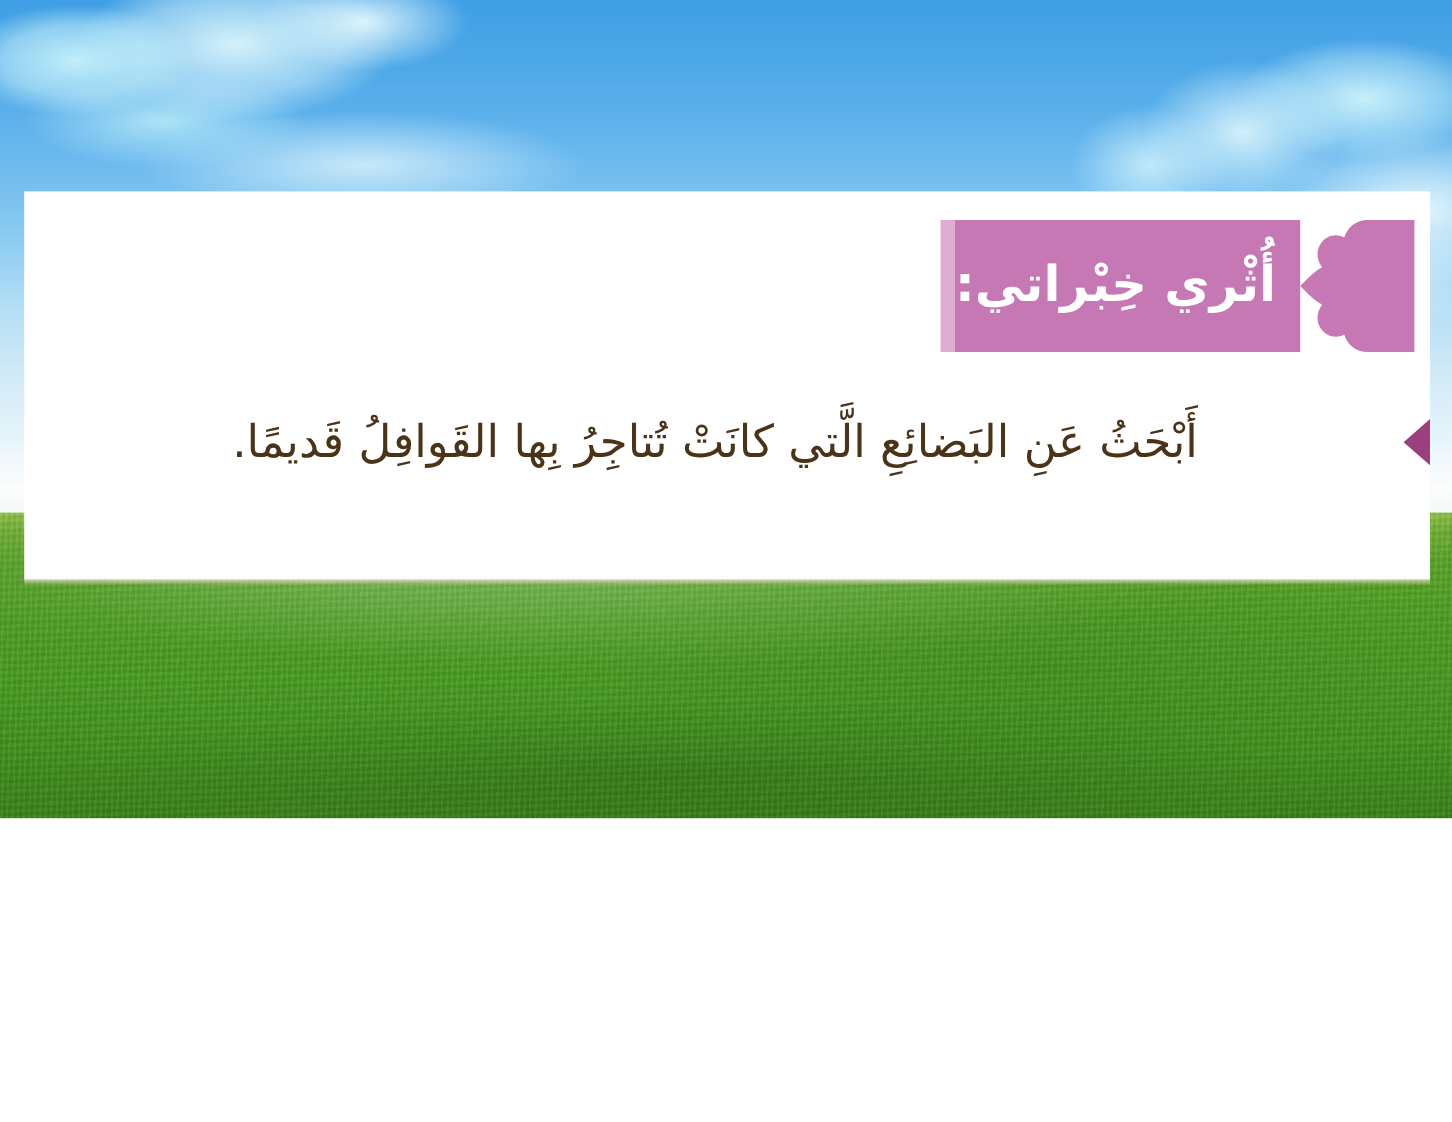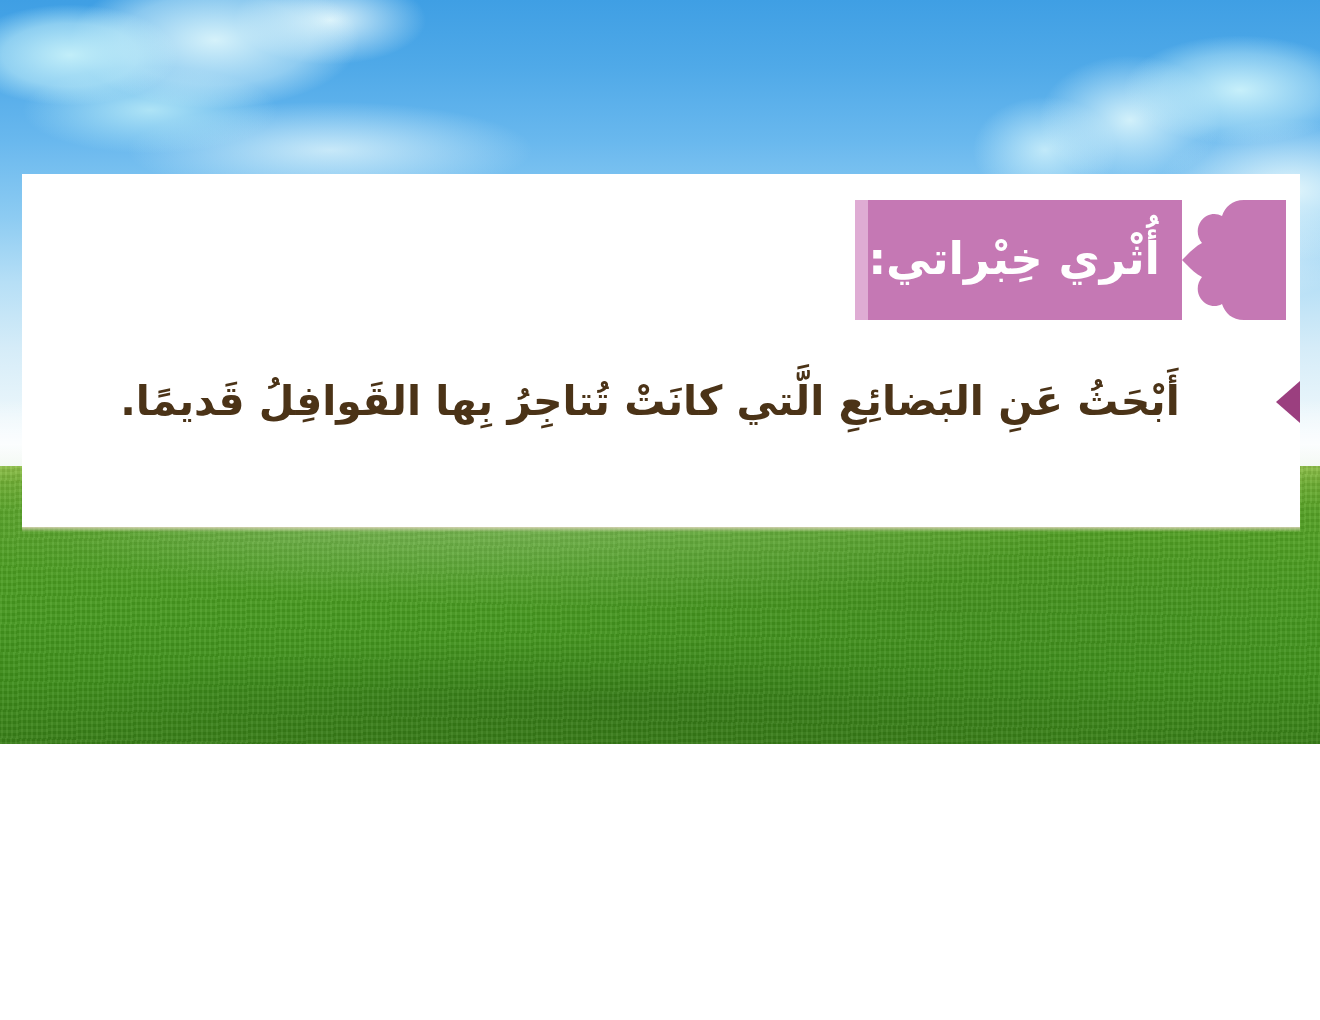--- a/index.html
+++ b/index.html
@@ -178,21 +178,20 @@
   
   .task-row {
     position: absolute;
     right: 20px;
     left: 40px;
     top: 372px;
     display: flex;
     align-items: center;
     justify-content: flex-start;
     gap: 10px;
-    font-weight: bold;
   }
   .bullet-triangle {
     flex: 0 0 auto;
     width: 0;
     height: 0;
     border-top: 21px solid transparent;
     border-bottom: 21px solid transparent;
     border-right: 24px solid #9b3f7f;
     margin-left: 6px;
     margin-right: 0;

